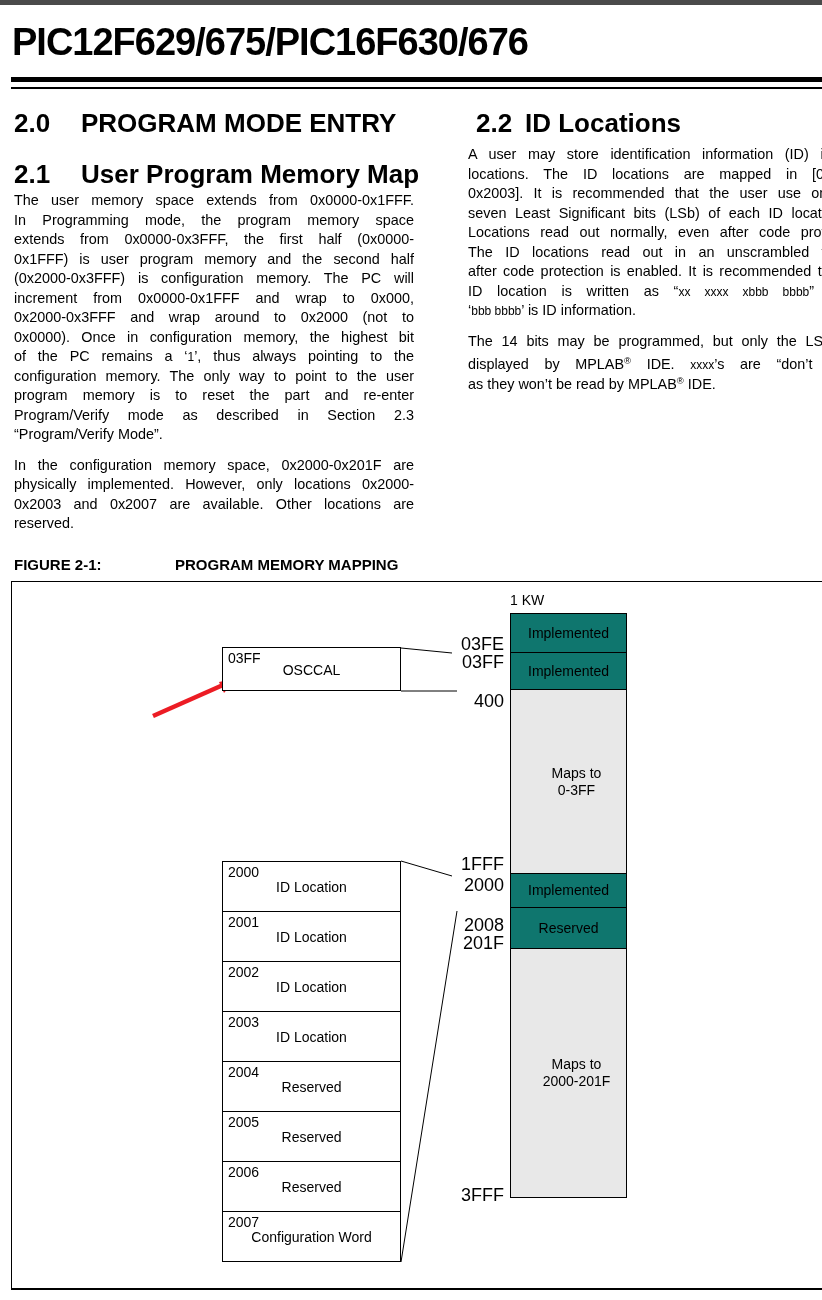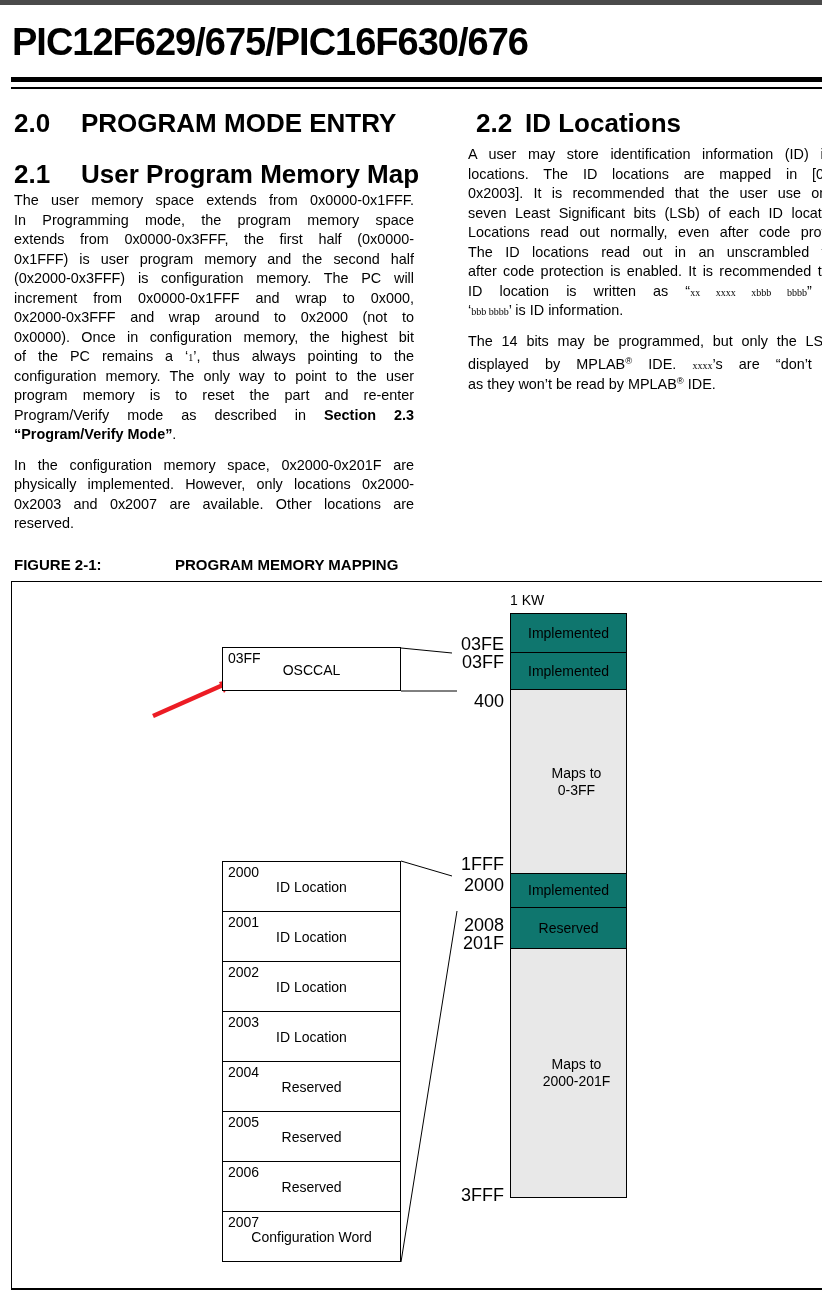--- a/index.html
+++ b/index.html
@@ -23,22 +23,22 @@
   
   .sec-heading{display:flex;font-size:26px;font-weight:bold;line-height:24px;white-space:nowrap;}
   .sec-num-l{width:67px;flex:none;}
   .sec-num-r{width:49px;flex:none;}
 
   
   .col{font-size:14.4px;line-height:19.5px;}
   .para + .para{margin-top:11px;}
   .tline{text-align:justify;text-align-last:justify;height:19.5px;overflow:visible;}
   .tline.last{text-align-last:left;}
-  .b{font-weight:bold;}
-  .m{font-family:Liberation Serif, serif;font-size:10px;}
+  .b{font-weight:normal;}
+  .m{font-family:Liberation Sans, sans-serif;font-size:12px;}
   .sup{font-size:9.5px;vertical-align:5px;}
 
   
   #figure-caption{left:14px;top:556px;display:flex;font-size:15px;font-weight:bold;white-space:nowrap;justify-content:flex-end;}
   #figure-caption .cap-label{width:161px;flex:none;}
 
   
   #figure-box{left:11px;top:581px;width:849px;height:709px;border:1px solid #000;border-bottom-width:2px;}
   #fig-svg{position:absolute;left:0;top:0;}
   #kw-label{left:498px;top:10px;width:117px;text-align:left;font-size:14px;}

